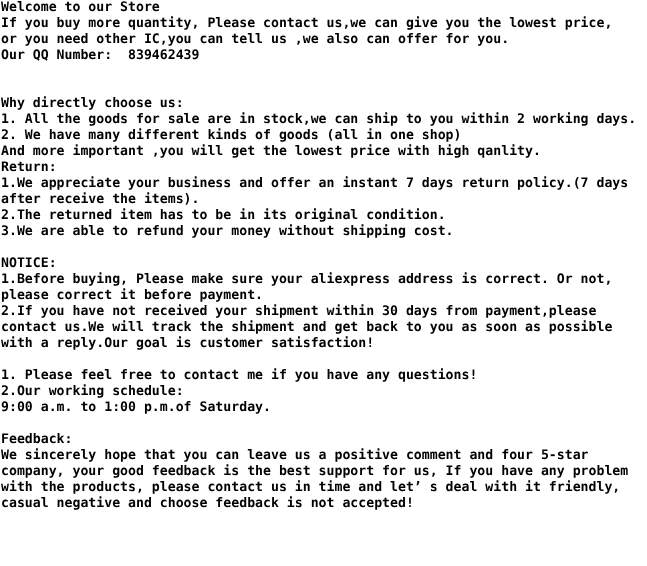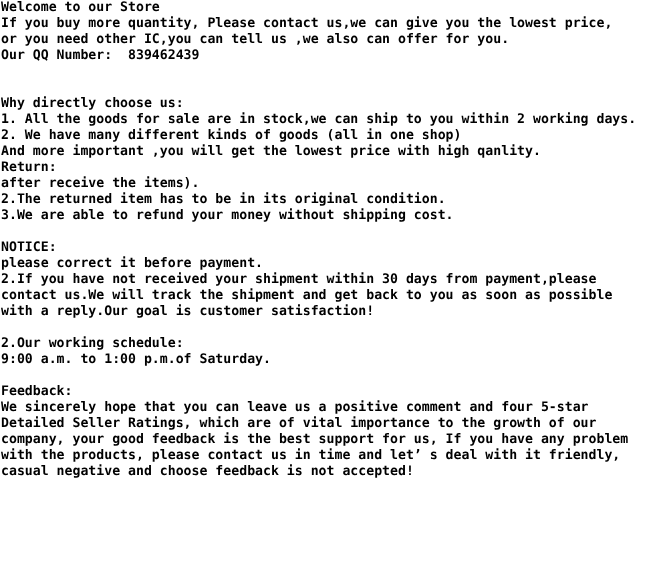--- a/index.html
+++ b/index.html
@@ -48,32 +48,34 @@
     <span class="text-line">If you buy more quantity, Please contact us,we can give you the lowest price,</span>
     <span class="text-line">or you need other IC,you can tell us ,we also can offer for you.</span>
     <span class="text-line">Our QQ Number:  839462439</span>
     <span class="text-line blank"></span>
     <span class="text-line blank"></span>
     <span class="text-line">Why directly choose us:</span>
     <span class="text-line">1. All the goods for sale are in stock,we can ship to you within 2 working days.</span>
     <span class="text-line">2. We have many different kinds of goods (all in one shop)</span>
     <span class="text-line">And more important ,you will get the lowest price with high qanlity.</span>
     <span class="text-line">Return:</span>
+    <span class="text-line">1.We appreciate your business and offer an instant 7 days return policy.(7 days</span>
     <span class="text-line">after receive the items).</span>
     <span class="text-line">2.The returned item has to be in its original condition.</span>
     <span class="text-line">3.We are able to refund your money without shipping cost.</span>
     <span class="text-line blank"></span>
     <span class="text-line">NOTICE:</span>
+    <span class="text-line">1.Before buying, Please make sure your aliexpress address is correct. Or not,</span>
     <span class="text-line">please correct it before payment.</span>
     <span class="text-line">2.If you have not received your shipment within 30 days from payment,please</span>
     <span class="text-line">contact us.We will track the shipment and get back to you as soon as possible</span>
     <span class="text-line">with a reply.Our goal is customer satisfaction!</span>
     <span class="text-line blank"></span>
+    <span class="text-line">1. Please feel free to contact me if you have any questions!</span>
     <span class="text-line">2.Our working schedule:</span>
     <span class="text-line">9:00 a.m. to 1:00 p.m.of Saturday.</span>
     <span class="text-line blank"></span>
     <span class="text-line">Feedback:</span>
     <span class="text-line">We sincerely hope that you can leave us a positive comment and four 5-star</span>
-    <span class="text-line">Detailed Seller Ratings, which are of vital importance to the growth of our</span>
     <span class="text-line">company, your good feedback is the best support for us, If you have any problem</span>
     <span class="text-line">with the products, please contact us in time and let’ s deal with it friendly,</span>
     <span class="text-line">casual negative and choose feedback is not accepted!</span>
   </div>
 
 </body></html>

